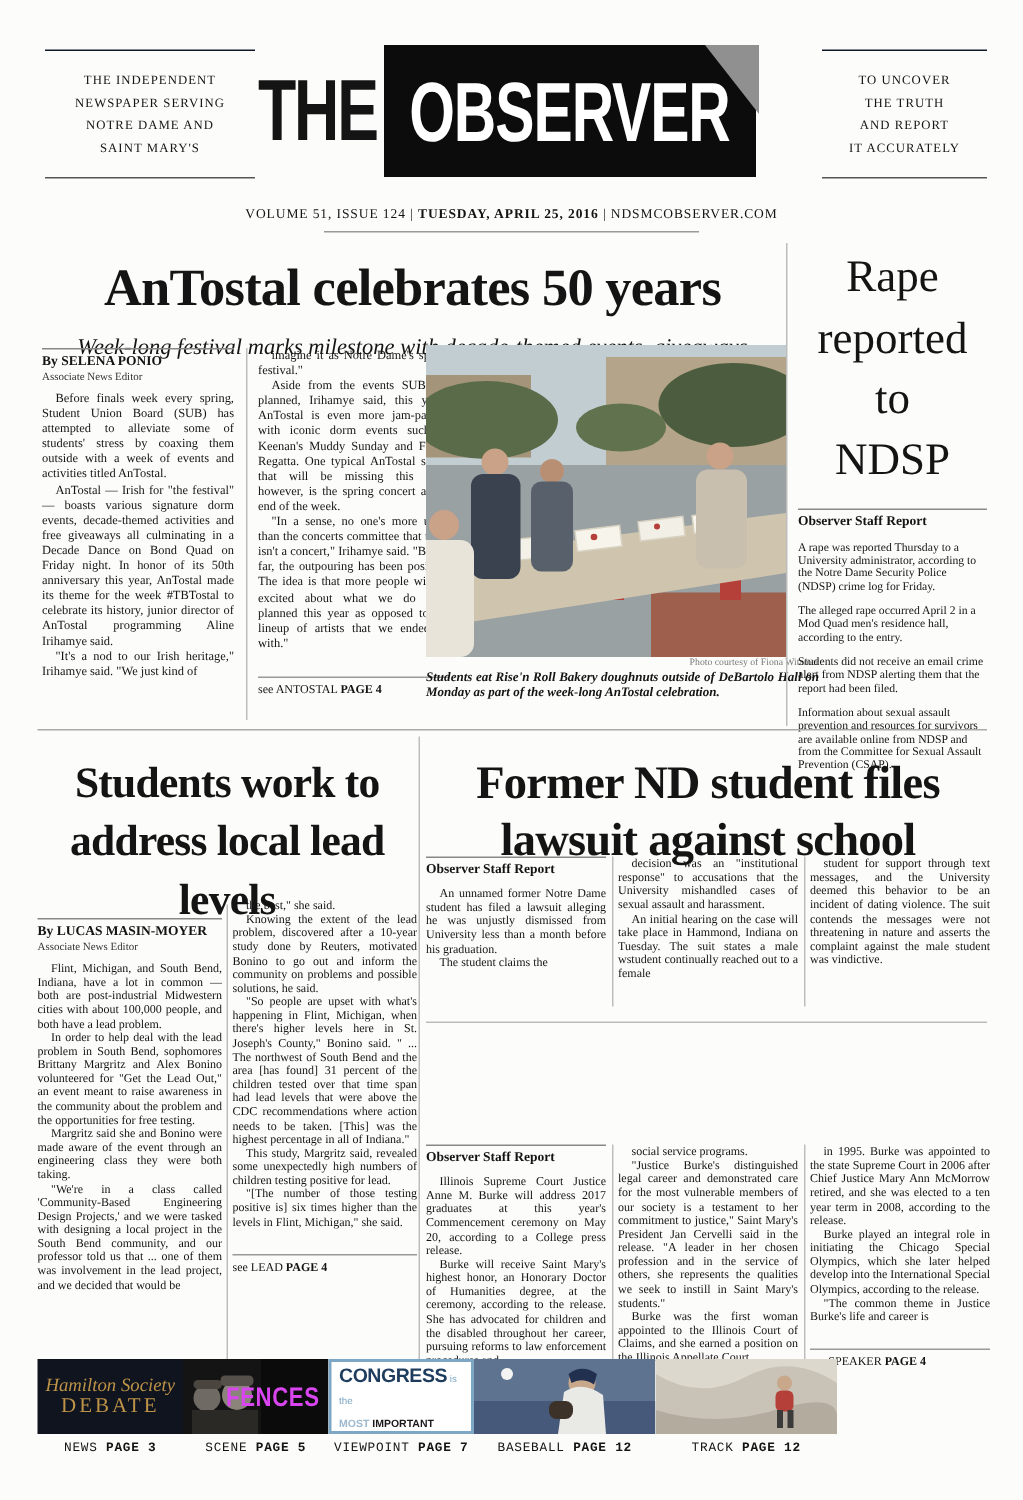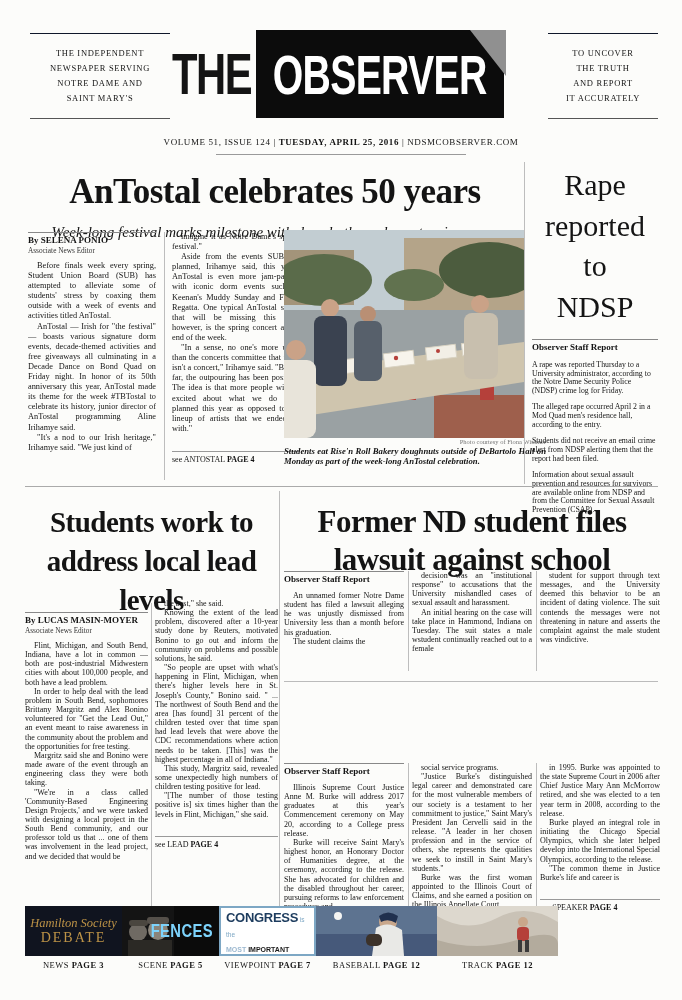--- a/index.html
+++ b/index.html
@@ -23,25 +23,25 @@
   .byline{font-weight:bold;font-size:9px;line-height:11px;}
   .byline-sub{font-size:7.3px;line-height:9px;color:#333;}
   .jump{text-align:left;font-size:8px;border-top:1px solid #999;padding-top:3px;margin-top:17px;}
   .jump b{font-weight:bold;}
   .caption{font-weight:bold;font-style:italic;font-size:8.7px;line-height:10.4px;text-align:justify;}
   .credit{font-size:6.5px;color:#777;text-align:right;line-height:8px;}
   
   .teasers{display:flex;justify-content:space-between;}
   .tcell{width:121px;}
   .tbox{height:50px;overflow:hidden;position:relative;}
-  .tlabel{font-size:8.5px;letter-spacing:.5px;text-align:center;margin-top:4px;}
+  .tlabel{font-size:8.5px;letter-spacing:.5px;text-align:center;margin-top:4px;font-family:Liberation Mono, monospace;}
   .t-hamilton{background:#10141f;color:#bd9347;display:flex;flex-direction:column;align-items:center;justify-content:center;}
   .t-ham1{font-size:12.5px;font-style:italic;line-height:14px;}
   .t-ham2{font-size:14px;letter-spacing:2px;line-height:16px;}
-  .t-fences{background:#0b0b0b;color:#7dd3fc;display:flex;align-items:center;justify-content:flex-end;}
+  .t-fences{background:#0b0b0b;color:#d946ef;display:flex;align-items:center;justify-content:flex-end;}
   .t-fword{font-family:"Liberation Sans",sans-serif;font-weight:bold;font-size:18px;letter-spacing:.5px;transform:scaleX(.82);transform-origin:right center;margin-right:6px;}
   .t-congress{background:#fff;border:2px solid #7da7c4;box-sizing:border-box;padding:3px 5px;font-family:"Liberation Sans",sans-serif;line-height:12px;}
   .cg-big{font-weight:bold;font-size:13px;color:#1d3c5e;letter-spacing:-.3px;}
   .cg-lt{color:#7da7c4;font-size:6.5px;}
   .cg-most{color:#9db9d0;font-weight:bold;font-size:7px;}
   .cg-dark{color:#1a1a1a;font-weight:bold;font-size:7px;}
 </style>
 </head>
 <body>
 

